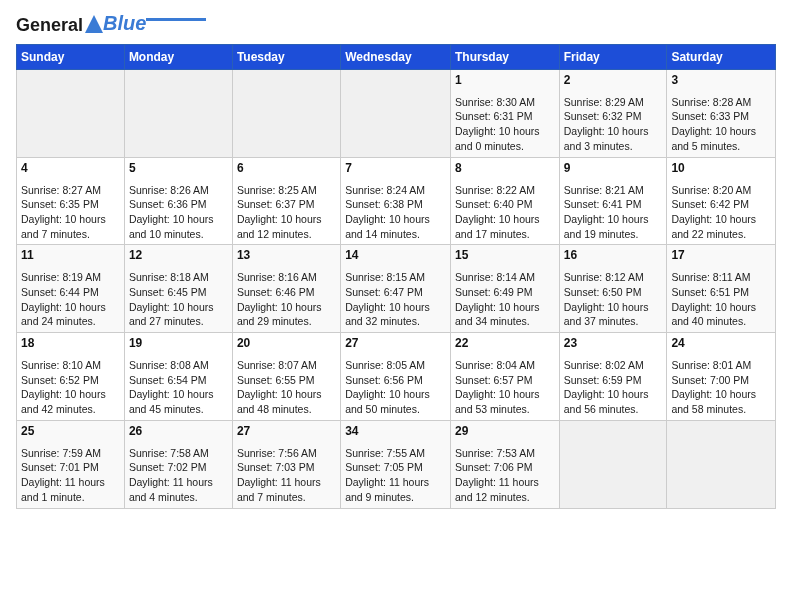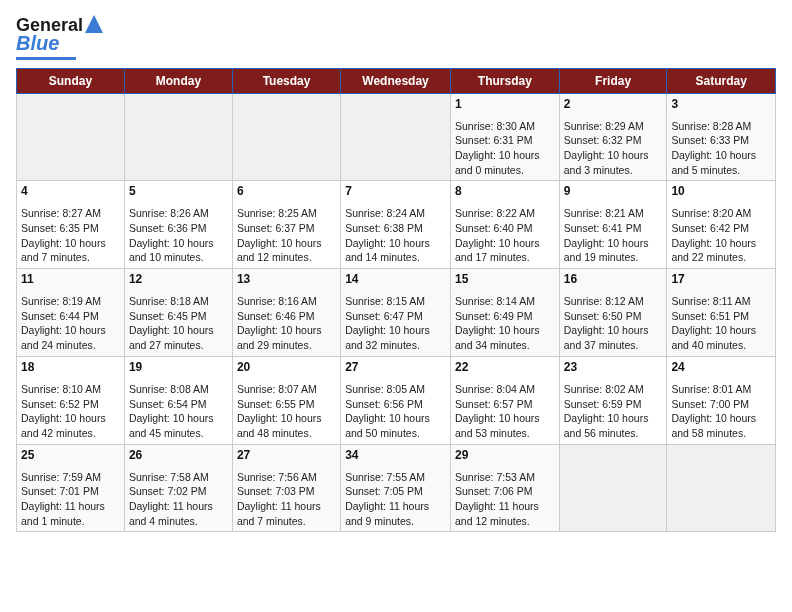--- a/index.html
+++ b/index.html
@@ -11,21 +11,21 @@
       padding: 16px;
     }
     .header-area {
       display: flex;
       align-items: flex-start;
       justify-content: space-between;
       margin-bottom: 8px;
     }
     .logo {
       display: flex;
-      flex-direction: column;
+      flex-direction: row;
       align-items: flex-start;
     }
     .logo-text {
       font-size: 18px;
       font-weight: bold;
       color: #1a1a1a;
       line-height: 1.1;
     }
     .logo-text span.blue { color: #3a7bd5; }
     .logo-line {
@@ -46,24 +46,24 @@
       font-size: 15px;
       font-weight: normal;
       color: #333;
     }
     .calendar {
       width: 100%;
       border-collapse: collapse;
       font-size: 11px;
     }
     .calendar thead th {
-      background: #7f1d1d;
+      background: #1d4ed8;
       color: #fff;
       padding: 5px 4px;
-      text-align: center;
+      text-align: left;
       font-size: 12px;
       font-weight: bold;
       border: 1px solid #2a5fb5;
     }
     .calendar tbody td {
       border: 1px solid #ccc;
       vertical-align: top;
       padding: 3px 4px;
       width: 113px;
       min-height: 80px;

